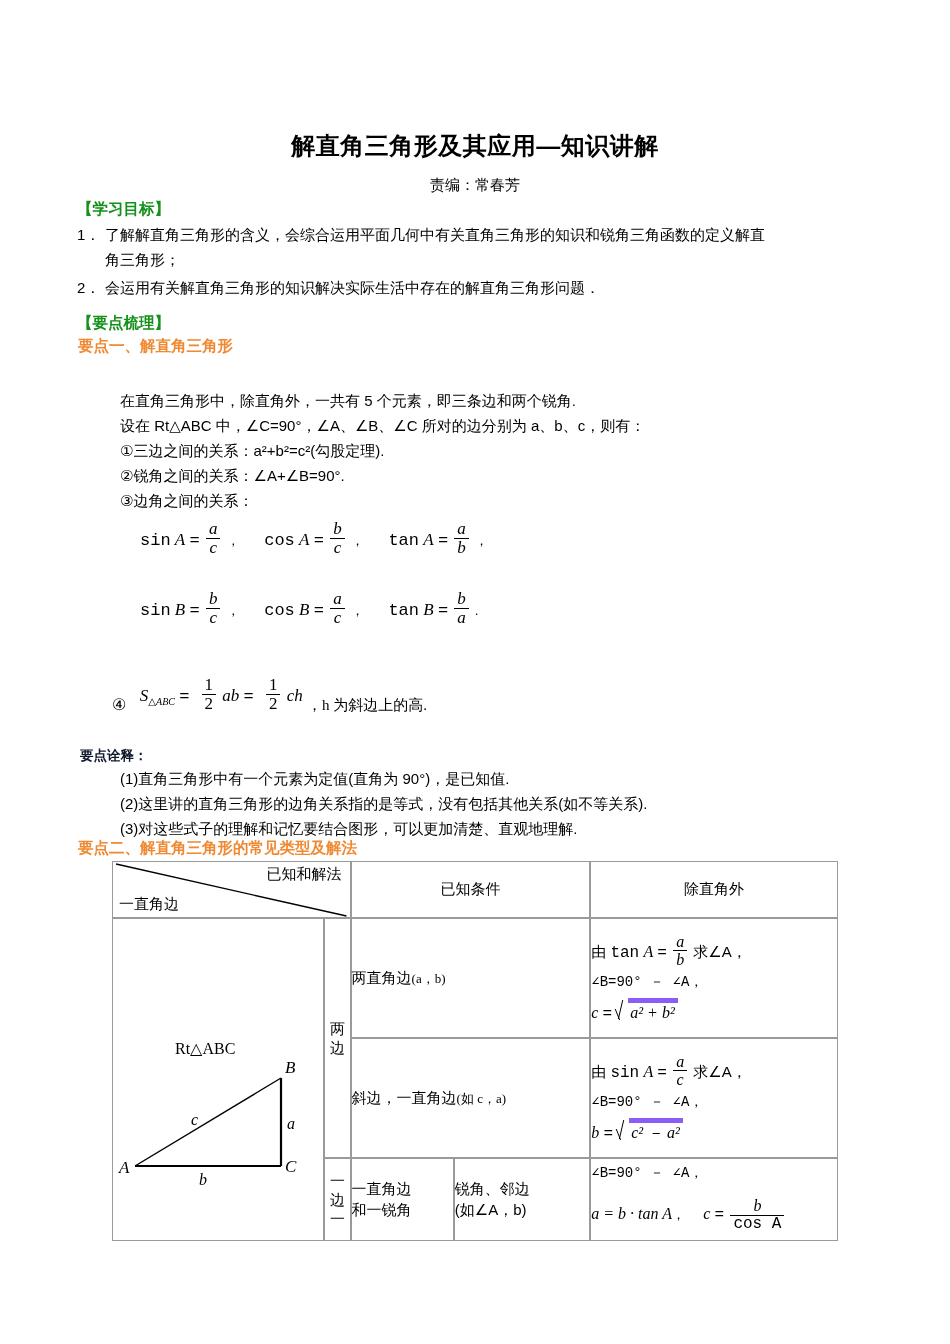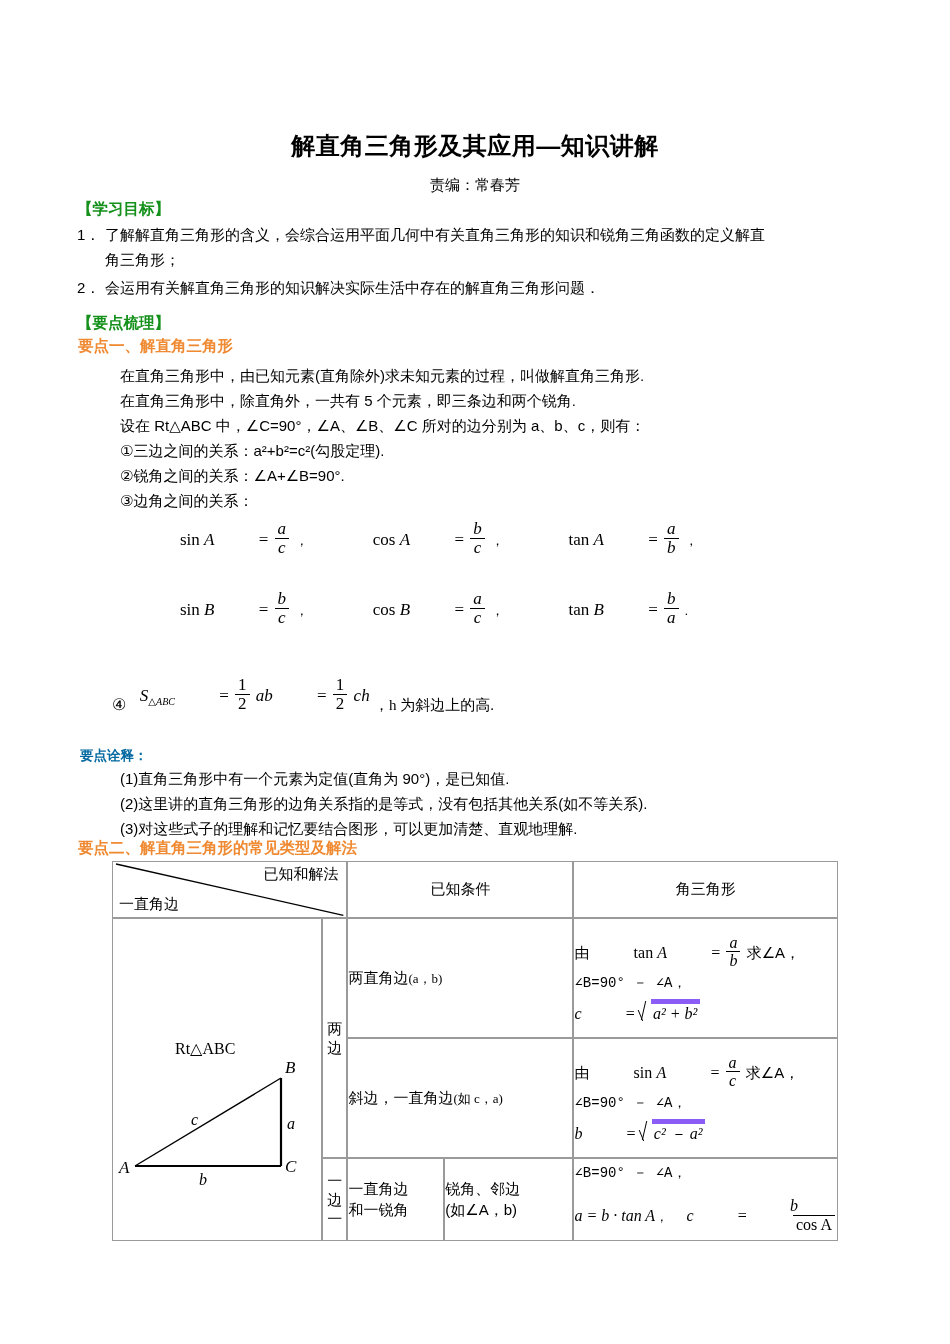--- a/index.html
+++ b/index.html
@@ -49,21 +49,21 @@
     left: 78px;
     font-size: 15.5px;
     font-weight: bold;
     color: #f08a32;
   }
   .h-magenta {
     position: absolute;
     left: 80px;
     font-size: 13.5px;
     font-weight: bold;
-    color: #0369a1;
+    color: #0f172a;
   }
   .objline {
     position: absolute;
     font-size: 15px;
     line-height: 25px;
   }
   .body-line {
     position: absolute;
     left: 120px;
     font-size: 15px;
@@ -73,21 +73,21 @@
   .sm { font-size: 13px; font-family: "Liberation Serif", "DejaVu Serif", serif; }
 
   
   .mathrow {
     position: absolute;
     font-family: "Liberation Serif", "DejaVu Serif", serif;
     font-size: 17px;
     white-space: nowrap;
   }
   .mi { font-style: italic; font-family: "Liberation Serif","DejaVu Serif",serif; }
-  .mop { font-style: normal; font-family: Liberation Serif, serif; margin-left: 40px; }
+  .mop { font-style: normal; font-family: Liberation Mono, monospace; }
   .frac {
     display: inline-block;
     vertical-align: -0.52em;
     text-align: center;
     line-height: 1.08;
     margin: 0 2px;
   }
   .frac > .num { display: block; padding: 0 3px; }
   .frac > .den { display: block; border-top: 1px solid #000; padding: 0 3px; }
   .sqrt {
@@ -188,21 +188,20 @@
   <div class="objline" style="left:77px; top:214px;">1．</div>
   <div class="objline" style="left:105px; top:214px; width:790px;">了解解直角三角形的含义，会综合运用平面几何中有关直角三角形的知识和锐角三角函数的定义解直</div>
   <div class="objline" style="left:105px; top:239px;">角三角形；</div>
 
   <div class="objline" style="left:77px; top:267px;">2．</div>
   <div class="objline" style="left:105px; top:267px; width:790px;">会运用有关解直角三角形的知识解决实际生活中存在的解直角三角形问题．</div>
 
   <div class="h-green" style="top:305px;">【要点梳理】</div>
   <div class="h-orange" style="top:328px;">要点一、解直角三角形</div>
 
-  <div class="body-line" style="top:355px;">在直角三角形中，由已知元素(直角除外)求未知元素的过程，叫做解直角三角形.</div>
   <div class="body-line" style="top:380px;">在直角三角形中，除直角外，一共有 5 个元素，即三条边和两个锐角.</div>
   <div class="body-line" style="top:405px;">设在 Rt△ABC 中，∠C=90°，∠A、∠B、∠C 所对的边分别为 a、b、c，则有：</div>
   <div class="body-line" style="top:430px;">①三边之间的关系：a²+b²=c²(勾股定理).</div>
   <div class="body-line" style="top:455px;">②锐角之间的关系：∠A+∠B=90°.</div>
   <div class="body-line" style="top:480px;">③边角之间的关系：</div>
 
   <div class="mathrow" style="left:140px; top:512px;">
     <span>
       <span class="mop">sin</span>
       <span class="mi">A</span>
@@ -278,21 +277,21 @@
     <tbody>
         <tr>
       <td colspan="2" class="corner">
         <svg class="diag" viewBox="0 0 232 55" preserveAspectRatio="none">
           <line x1="3" y1="2" x2="229" y2="53" stroke="#000" stroke-width="1.4"></line>
         </svg>
         <span class="lbl-a">已知和解法</span>
         <span class="lbl-b">一直角边</span>
       </td>
       <td colspan="2" class="thcell">已知条件</td>
-      <td class="thcell">角三角形</td>
+      <td class="thcell">除直角外</td>
     </tr>
 
     <tr>
 
       <td rowspan="3" class="tri-cell">
         <svg viewBox="0 0 208 238" width="208" height="238">
           <text x="62" y="95" font-family="Liberation Serif, serif" font-size="16" fill="#000">Rt△ABC</text>
           <line x1="22" y1="207" x2="168" y2="207" stroke="#000" stroke-width="2.2"></line>
           <line x1="168" y1="207" x2="168" y2="119" stroke="#000" stroke-width="2.2"></line>
           <line x1="22" y1="207" x2="168" y2="119" stroke="#000" stroke-width="1.4"></line>

